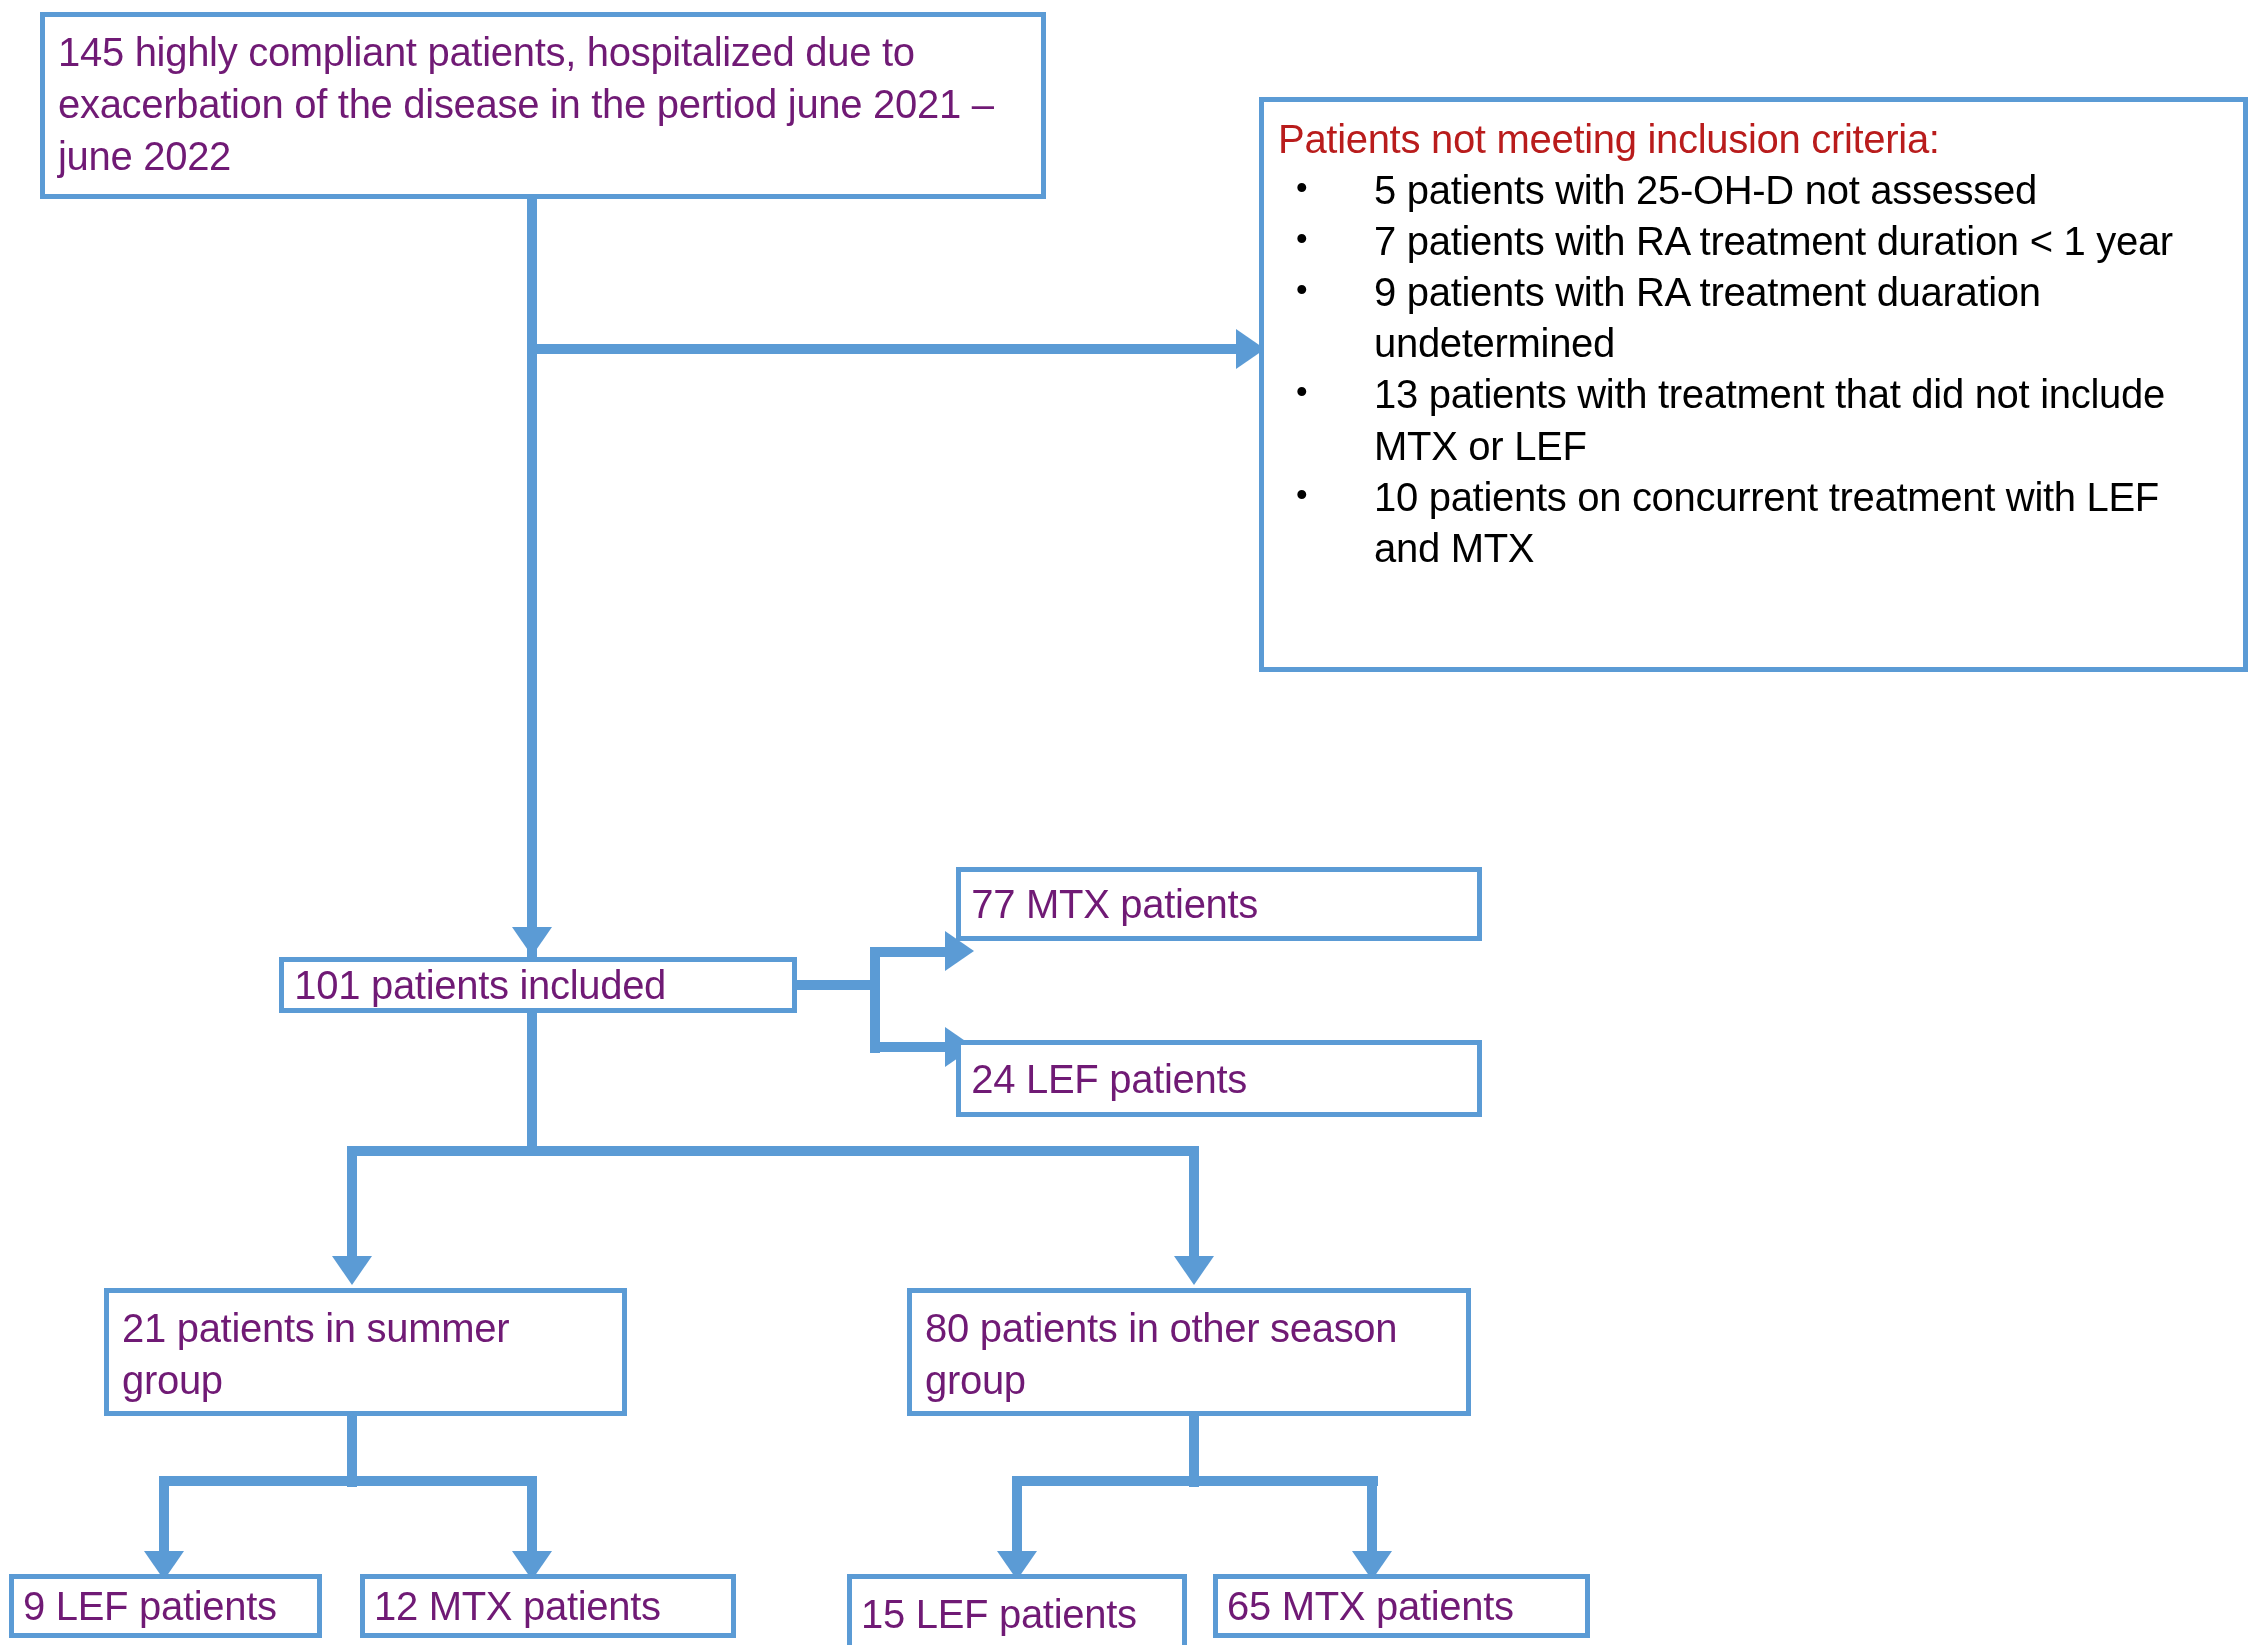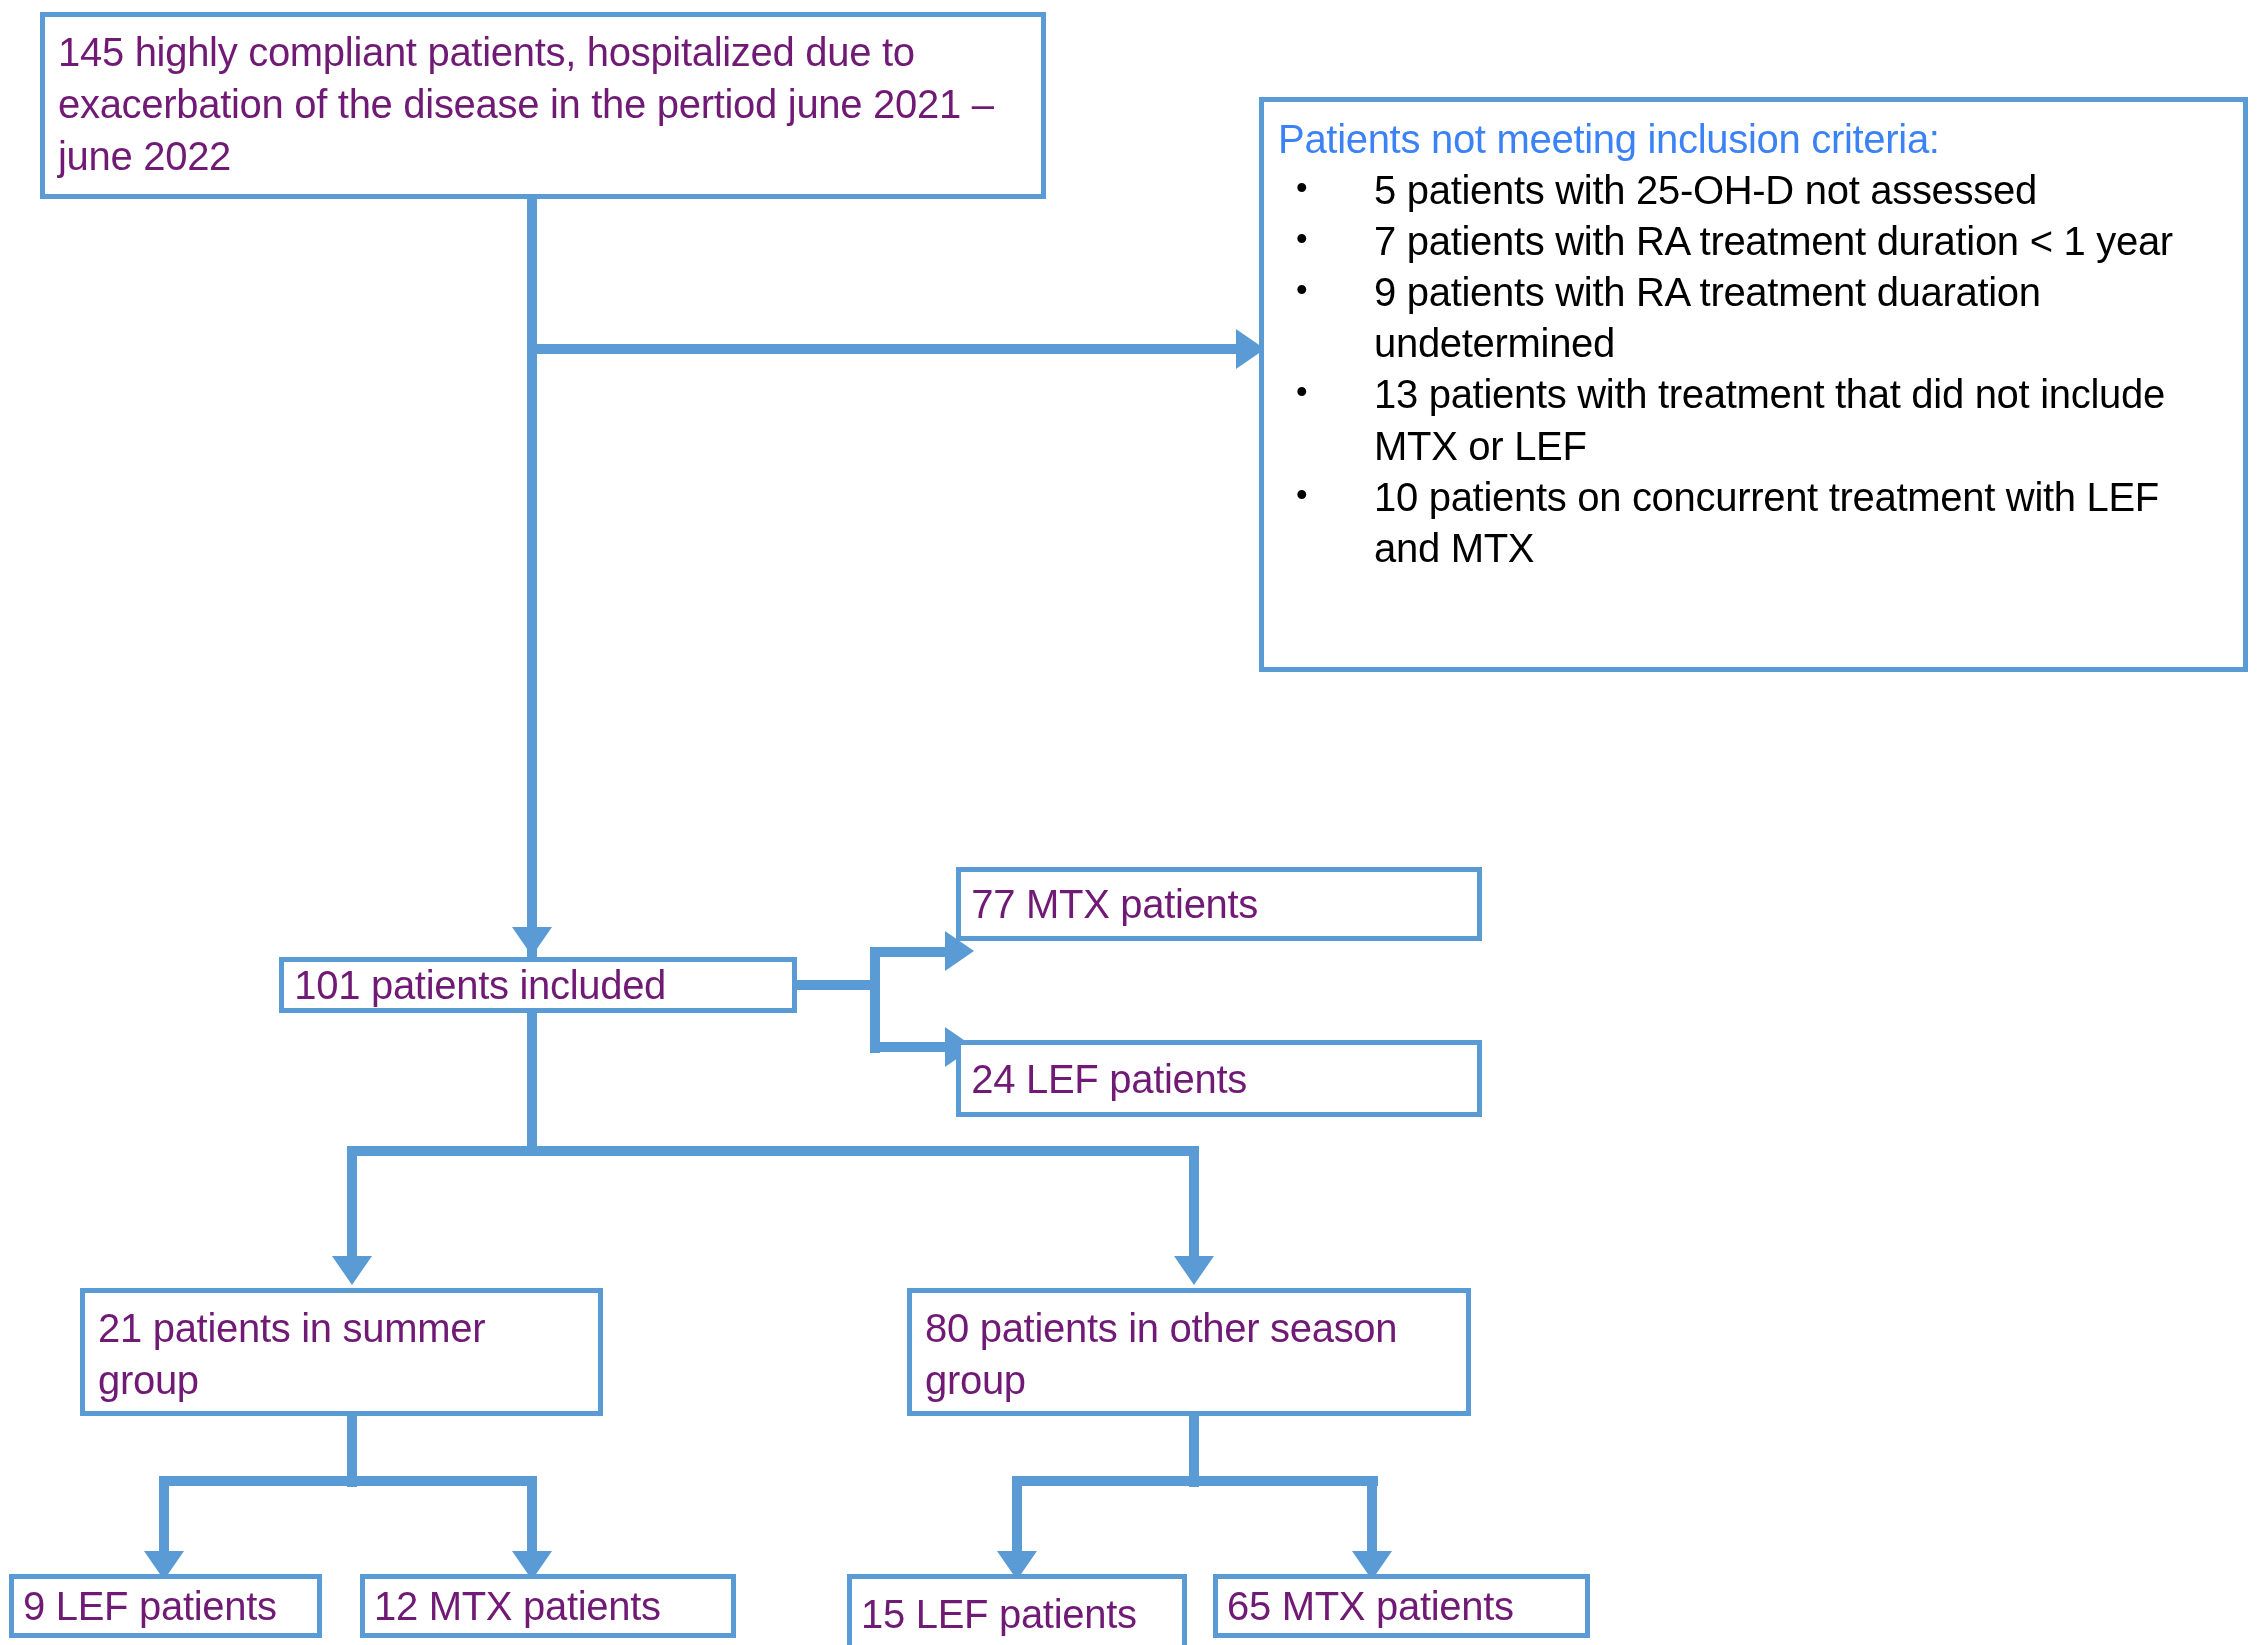--- a/index.html
+++ b/index.html
@@ -33,21 +33,21 @@
   .listbox{
     position:absolute;
     box-sizing:border-box;
     background:#ffffff;
     border:5.8px solid #5B9BD5;
     padding:11.5px 13px 9px 14px;
   }
   .listbox .heading{
     font-size:40px;
     line-height:1.28;
-    color:#3b82f6;
+    color:#b91c1c;
     letter-spacing:-0.3px;
   }
   .listbox ul{
     list-style:none;
     margin:0;
     padding:0;
   }
   .listbox li{
     position:relative;
     font-size:40px;
@@ -142,21 +142,21 @@
     <span class="txt">24 LEF patients</span>
   </div>
 
   <div class="vline" style="left:527px; top:1013px; width:10.3px; height:138px;"></div>
   <div class="hline" style="left:347px; top:1146px; width:852px; height:10.3px;"></div>
   <div class="vline" style="left:347px; top:1146px; width:10.3px; height:112px;"></div>
   <div class="arrow-down" style="left:332px; top:1256px;"></div>
   <div class="vline" style="left:1189px; top:1146px; width:10.3px; height:112px;"></div>
   <div class="arrow-down" style="left:1174px; top:1256px;"></div>
 
-  <div class="node" style="left:80px; top:1288px; width:523px; height:128px; padding:9px 11.5px 0 13px;">
+  <div class="node" style="left:104px; top:1288px; width:523px; height:128px; padding:9px 11.5px 0 13px;">
     <span class="txt">21 patients in summer group</span>
   </div>
   <div class="node" style="left:907px; top:1288px; width:564px; height:128px; padding:9px 11.5px 0 13px;">
     <span class="txt">80 patients in other season group</span>
   </div>
 
   <div class="vline" style="left:347px; top:1416px; width:10.3px; height:71px;"></div>
   <div class="hline" style="left:159px; top:1476px; width:378px; height:10.3px;"></div>
   <div class="vline" style="left:159px; top:1476px; width:10.3px; height:77px;"></div>
   <div class="arrow-down" style="left:144px; top:1551px;"></div>

